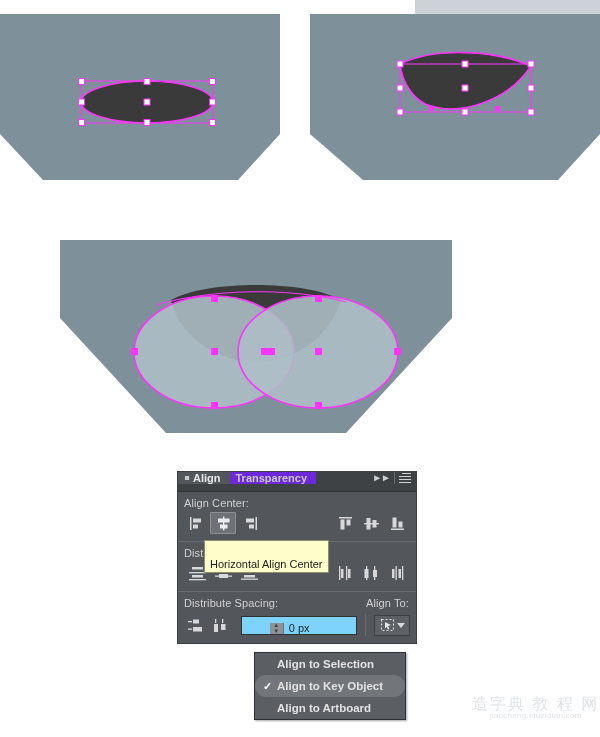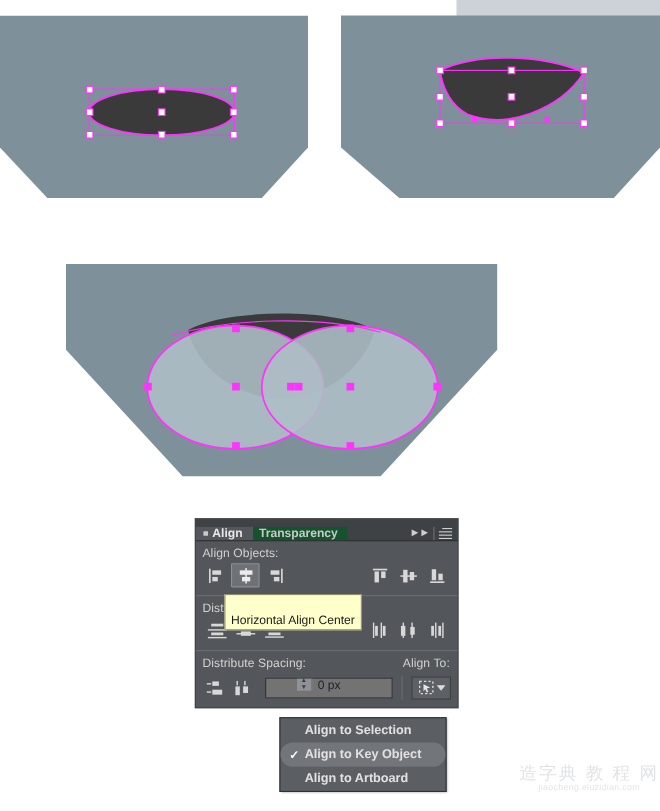--- a/index.html
+++ b/index.html
@@ -16,30 +16,30 @@
 
   
   .panel{
     position:absolute;left:178px;top:472px;width:238px;
     background:#53565a;
     box-shadow:0 0 0 1px #3c3f42;
     color:#d4d4d4;
     font-size:11px;
   }
   .panel-tabs{
-    height:19px;display:flex;align-items:flex-end;
+    height:19px;display:flex;align-items:flex-start;
     background:#3f4245;
     border-bottom:1px solid #2f3234;
   }
   .tab{
     display:flex;align-items:center;gap:3px;
     padding:0 9px 0 6px;
     font-weight:bold;font-size:11px;
     color:#c9c9c9;
-    background:#14532d;
+    background:#6d28d9;
     cursor:default;
   }
   .tab.active{
     background:#53565a;
     color:#e8e8e8;
   }
   .tab .diamond{
     display:inline-block;width:6px;height:6px;
     background:#c9c9c9;
     transform:rotate(45deg) scale(1,1);
@@ -75,23 +75,23 @@
     border:1px solid #8d9094;
     border-radius:1px;
   }
   .gap-grow{flex:1;}
   .hr{height:1px;background:#6a6d71;margin:2px 0 0 0;}
 
   .spacing-row{
     display:flex;align-items:center;padding:2px 6px 7px 6px;gap:2px;
   }
   .numfield{
-    display:flex;align-items:flex-start;height:17px;
+    display:flex;align-items:flex-end;height:17px;
     border:1px solid #2f3234;
-    background:#737373;
+    background:#7dd3fc;
     margin-left:6px;
     width:96px;
     padding-left:28px;
   }
   .spin{
     width:13px;background:#8e9195;border-right:1px solid #6d7074;
     display:flex;flex-direction:column;align-items:center;justify-content:center;gap:1px;
     color:#3a3d40;font-size:6px;line-height:5px;
   }
   .numval{
@@ -233,21 +233,21 @@
         <span class="divider-v"></span>
         <span class="flyout">
           <i></i>
             <i></i>
             <i></i>
             <i></i>
         </span>
       </div>
     </div>
 
-    <div class="sec-label">Align Objects:</div>
+    <div class="sec-label">Align Center:</div>
     <div class="icon-row">
       <div class="ibtn">
         <svg width="17" height="15" viewBox="0 0 17 15">
           <rect x="1" y="1" width="1.5" height="13" fill="#d8d8d8"></rect>
           <rect x="4" y="2.5" width="8" height="4" fill="#d8d8d8"></rect>
           <rect x="4" y="8.5" width="5" height="4" fill="#d8d8d8"></rect>
         </svg>
       </div>
       <div class="ibtn sel">
         <svg width="17" height="15" viewBox="0 0 17 15">

